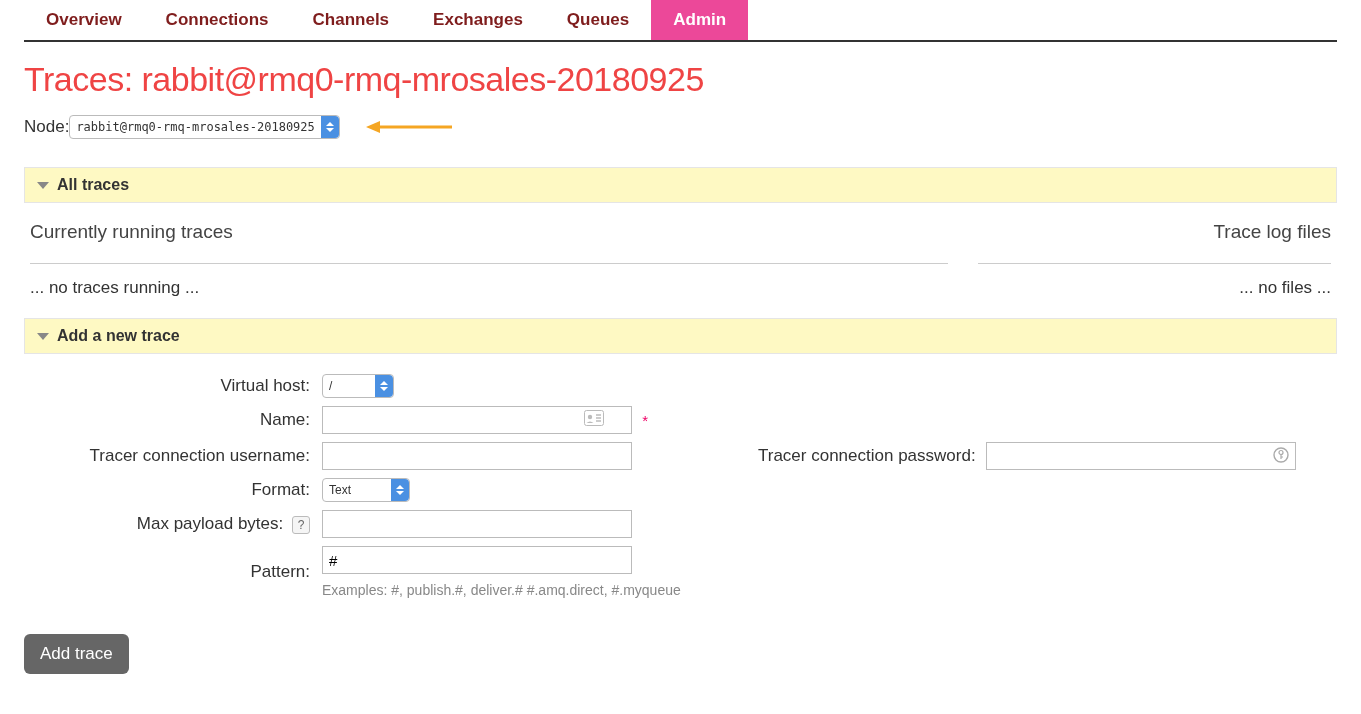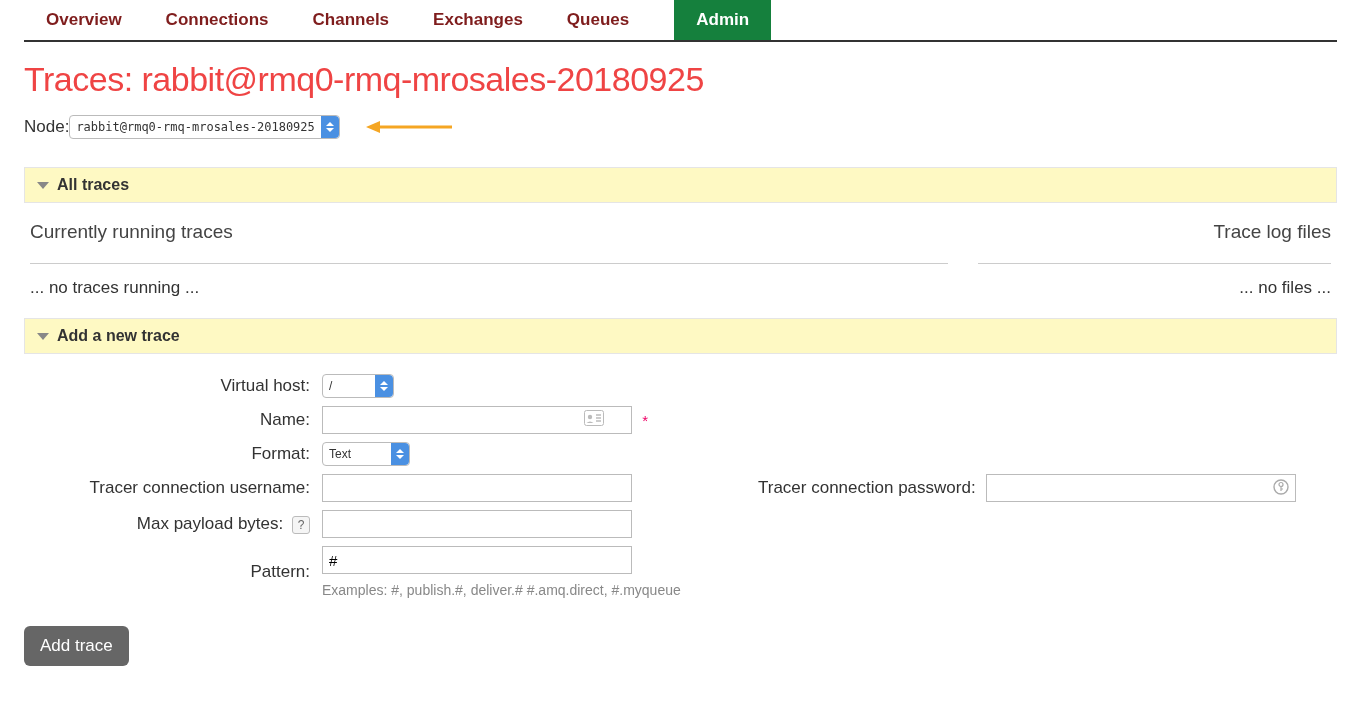--- a/index.html
+++ b/index.html
@@ -17,23 +17,22 @@
       gap: 0;
     }
     .tab {
       padding: 10px 22px 10px;
       font-weight: bold;
       font-size: 17px;
       cursor: pointer;
       color: #7f1d1d;
     }
     .tab.active {
-      background: #15803d;
+      background: #ec4899;
       color: #fff;
-      margin-left: 23px;
     }
     h1 {
       font-size: 34px;
       font-weight: normal;
       color: #ef4444;
       margin-bottom: 16px;
       letter-spacing: -0.5px;
     }
     .node-row {
       display: flex;
@@ -175,21 +174,21 @@
       margin-left: 120px;
     }
     .btn {
       background: #666;
       color: #fff;
       border: none;
       border-radius: 6px;
       padding: 10px 16px;
       font-size: 17px;
       cursor: pointer;
-      margin-top: 20px;
+      margin-top: 28px;
     }
     .card-icon {
       position: absolute;
       right: 28px;
       top: 4px;
       color: #aaa;
     }
     .input-wrap-rel { position: relative; display: inline-block; }
     .pwd-icon {
       position: absolute;
@@ -271,30 +270,20 @@
               <rect x="0.5" y="0.5" width="19" height="15" rx="2" fill="none" stroke="#bbb"></rect>
               <circle cx="6" cy="7" r="2.2" fill="#bbb"></circle>
               <path d="M2.5 13 q3.5-3 7 0" fill="#bbb"></path>
               <line x1="12" y1="5" x2="17" y2="5" stroke="#bbb" stroke-width="1.5"></line>
               <line x1="12" y1="8" x2="17" y2="8" stroke="#bbb" stroke-width="1.5"></line>
               <line x1="12" y1="11" x2="17" y2="11" stroke="#bbb" stroke-width="1.5"></line>
             </svg>
         </span>
       </span>
       <span class="star">*</span>
-    </div>
-  </div>
-
-  <div class="form-row">
-    <div class="form-label">Format:</div>
-    <div class="form-field">
-      <span class="node-select-wrap" style="font-family:inherit;width:88px;">
-        <span>Text</span>
-        <span class="select-arrow"></span>
-      </span>
     </div>
   </div>
 
   <div class="form-row">
     <div class="form-label">Tracer connection username:</div>
     <div class="form-field">
       <div class="wide-row">
         <input class="input-text" value="" style="">
         <div class="right-group">
           <span style="font-size:17px;">Tracer connection password:</span>
@@ -308,20 +297,30 @@
                   <line x1="9" y1="11" x2="11" y2="11" stroke="#aaa" stroke-width="1.2"></line>
                 </svg>
             </span>
           </span>
         </div>
       </div>
     </div>
   </div>
 
   <div class="form-row">
+    <div class="form-label">Format:</div>
+    <div class="form-field">
+      <span class="node-select-wrap" style="font-family:inherit;width:88px;">
+        <span>Text</span>
+        <span class="select-arrow"></span>
+      </span>
+    </div>
+  </div>
+
+  <div class="form-row">
     <div class="form-label">
       <span>Max payload bytes:</span>
       <span class="help-badge">?</span>
     </div>
     <div class="form-field">
       <input class="input-text" value="" style="">
     </div>
   </div>
 
   <div class="form-row">

